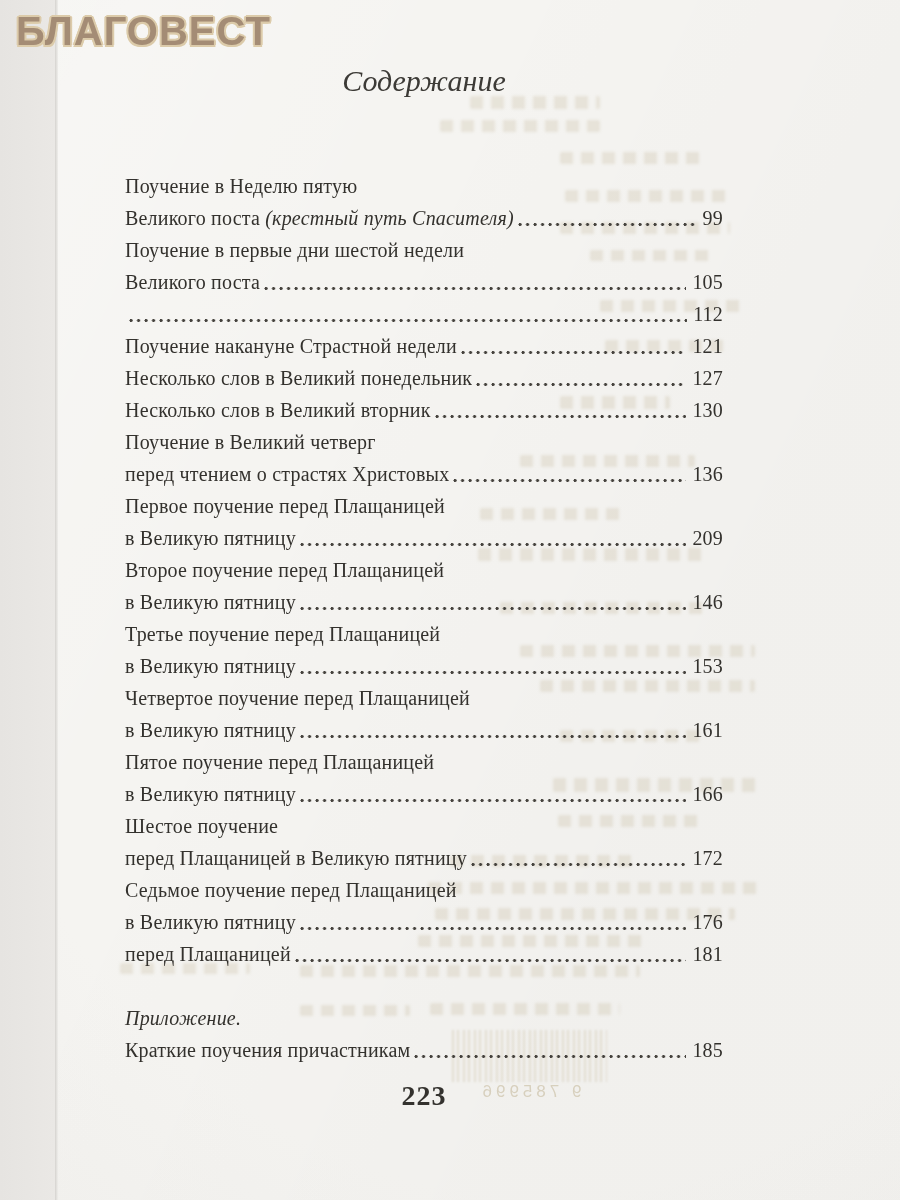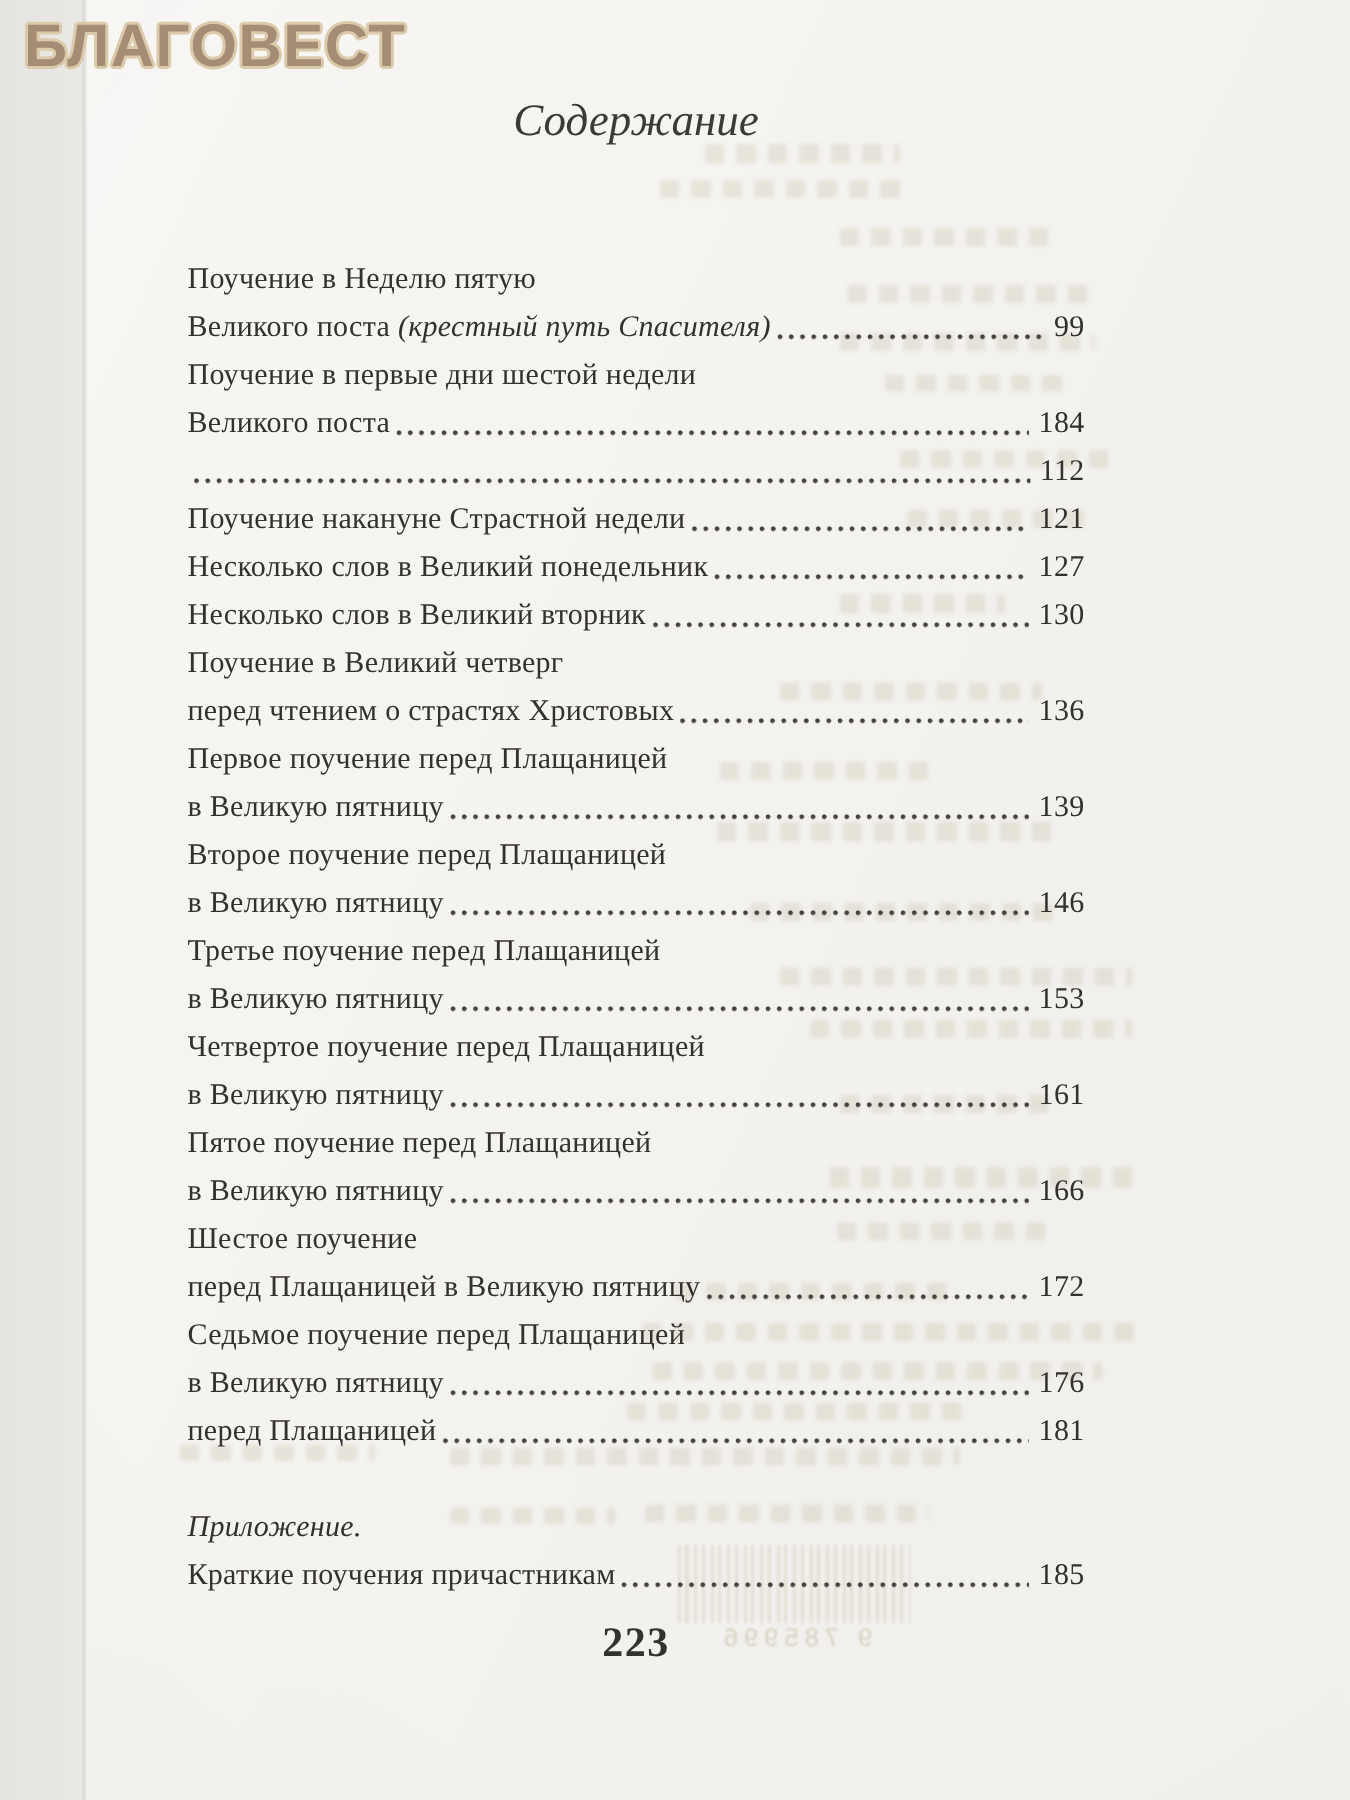--- a/index.html
+++ b/index.html
@@ -123,21 +123,21 @@
         <span class="toc-text"><span>Великого поста </span><span class="italic">(крестный путь Спасителя)</span></span>
         <span class="leader"></span>
         <span class="pgnum">99</span>
       </div>
       <div class="toc-line">
         <span class="toc-text"><span>Поучение в первые дни шестой недели</span></span>
       </div>
       <div class="toc-line">
         <span class="toc-text"><span>Великого поста</span></span>
         <span class="leader"></span>
-        <span class="pgnum">184</span>
+        <span class="pgnum">105</span>
       </div>
       <div class="toc-line">
         <span class="leader"></span>
         <span class="pgnum">112</span>
       </div>
       <div class="toc-line">
         <span class="toc-text"><span>Поучение накануне Страстной недели</span></span>
         <span class="leader"></span>
         <span class="pgnum">121</span>
       </div>
@@ -158,21 +158,21 @@
         <span class="toc-text"><span>перед чтением о страстях Христовых</span></span>
         <span class="leader"></span>
         <span class="pgnum">136</span>
       </div>
       <div class="toc-line">
         <span class="toc-text"><span>Первое поучение перед Плащаницей</span></span>
       </div>
       <div class="toc-line">
         <span class="toc-text"><span>в Великую пятницу</span></span>
         <span class="leader"></span>
-        <span class="pgnum">139</span>
+        <span class="pgnum">209</span>
       </div>
       <div class="toc-line">
         <span class="toc-text"><span>Второе поучение перед Плащаницей</span></span>
       </div>
       <div class="toc-line">
         <span class="toc-text"><span>в Великую пятницу</span></span>
         <span class="leader"></span>
         <span class="pgnum">146</span>
       </div>
       <div class="toc-line">

